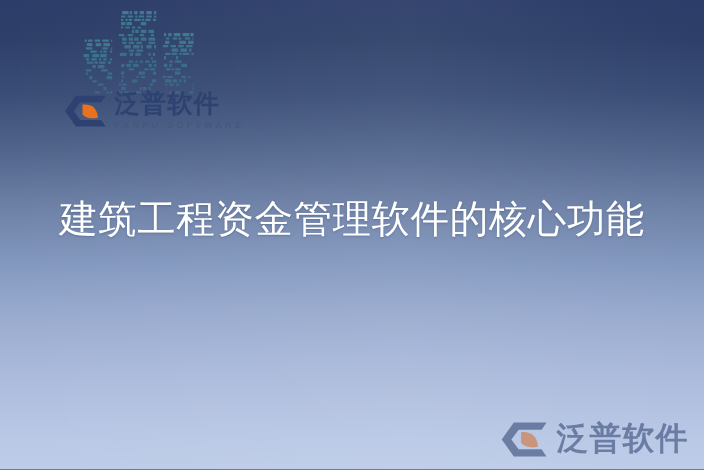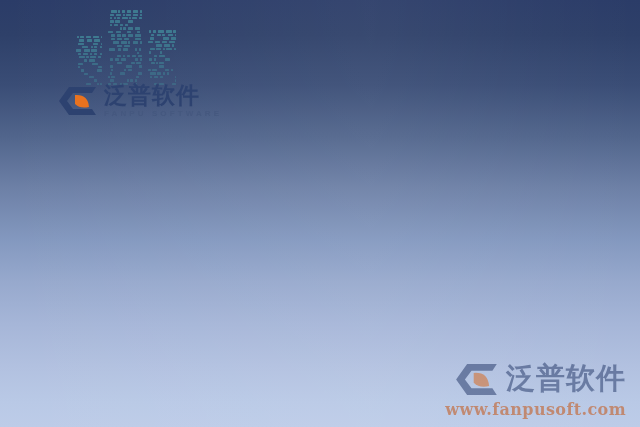--- a/index.html
+++ b/index.html
@@ -343,27 +343,27 @@
         <path d="M11 1 L38 1 L34 7 L15 7 L9 15 L15 23 L34 23 L38 29 L11 29 L1 15 Z" fill="#2d4270"></path>
         <path d="M17 9 Q30 8 31 21 Q22 23 17 18 Z" fill="#e8721f"></path>
       </svg>
     </span>
     <span class="wordmark">
       <span class="cn">泛普软件</span>
       <span class="en">FANPU SOFTWARE</span>
     </span>
   </div>
 
+  <div id="headline">建筑工程资金管理软件的核心功能</div>
 
   <div id="watermark">
     <div class="wm-row">
       <span class="mark-wrap">
         <svg class="mark" viewBox="0 0 40 30" xmlns="http://www.w3.org/2000/svg">
           <path d="M11 1 L38 1 L34 7 L15 7 L9 15 L15 23 L34 23 L38 29 L11 29 L1 15 Z" fill="#3c4f7c"></path>
           <path d="M17 9 Q30 8 31 21 Q22 23 17 18 Z" fill="#d4763a"></path>
         </svg>
       </span>
       <span class="cn">泛普软件</span>
     </div>
-    <div class="url">www.fanpusoft.com</div>
   </div>
 
 </div>
 
 </body></html>

